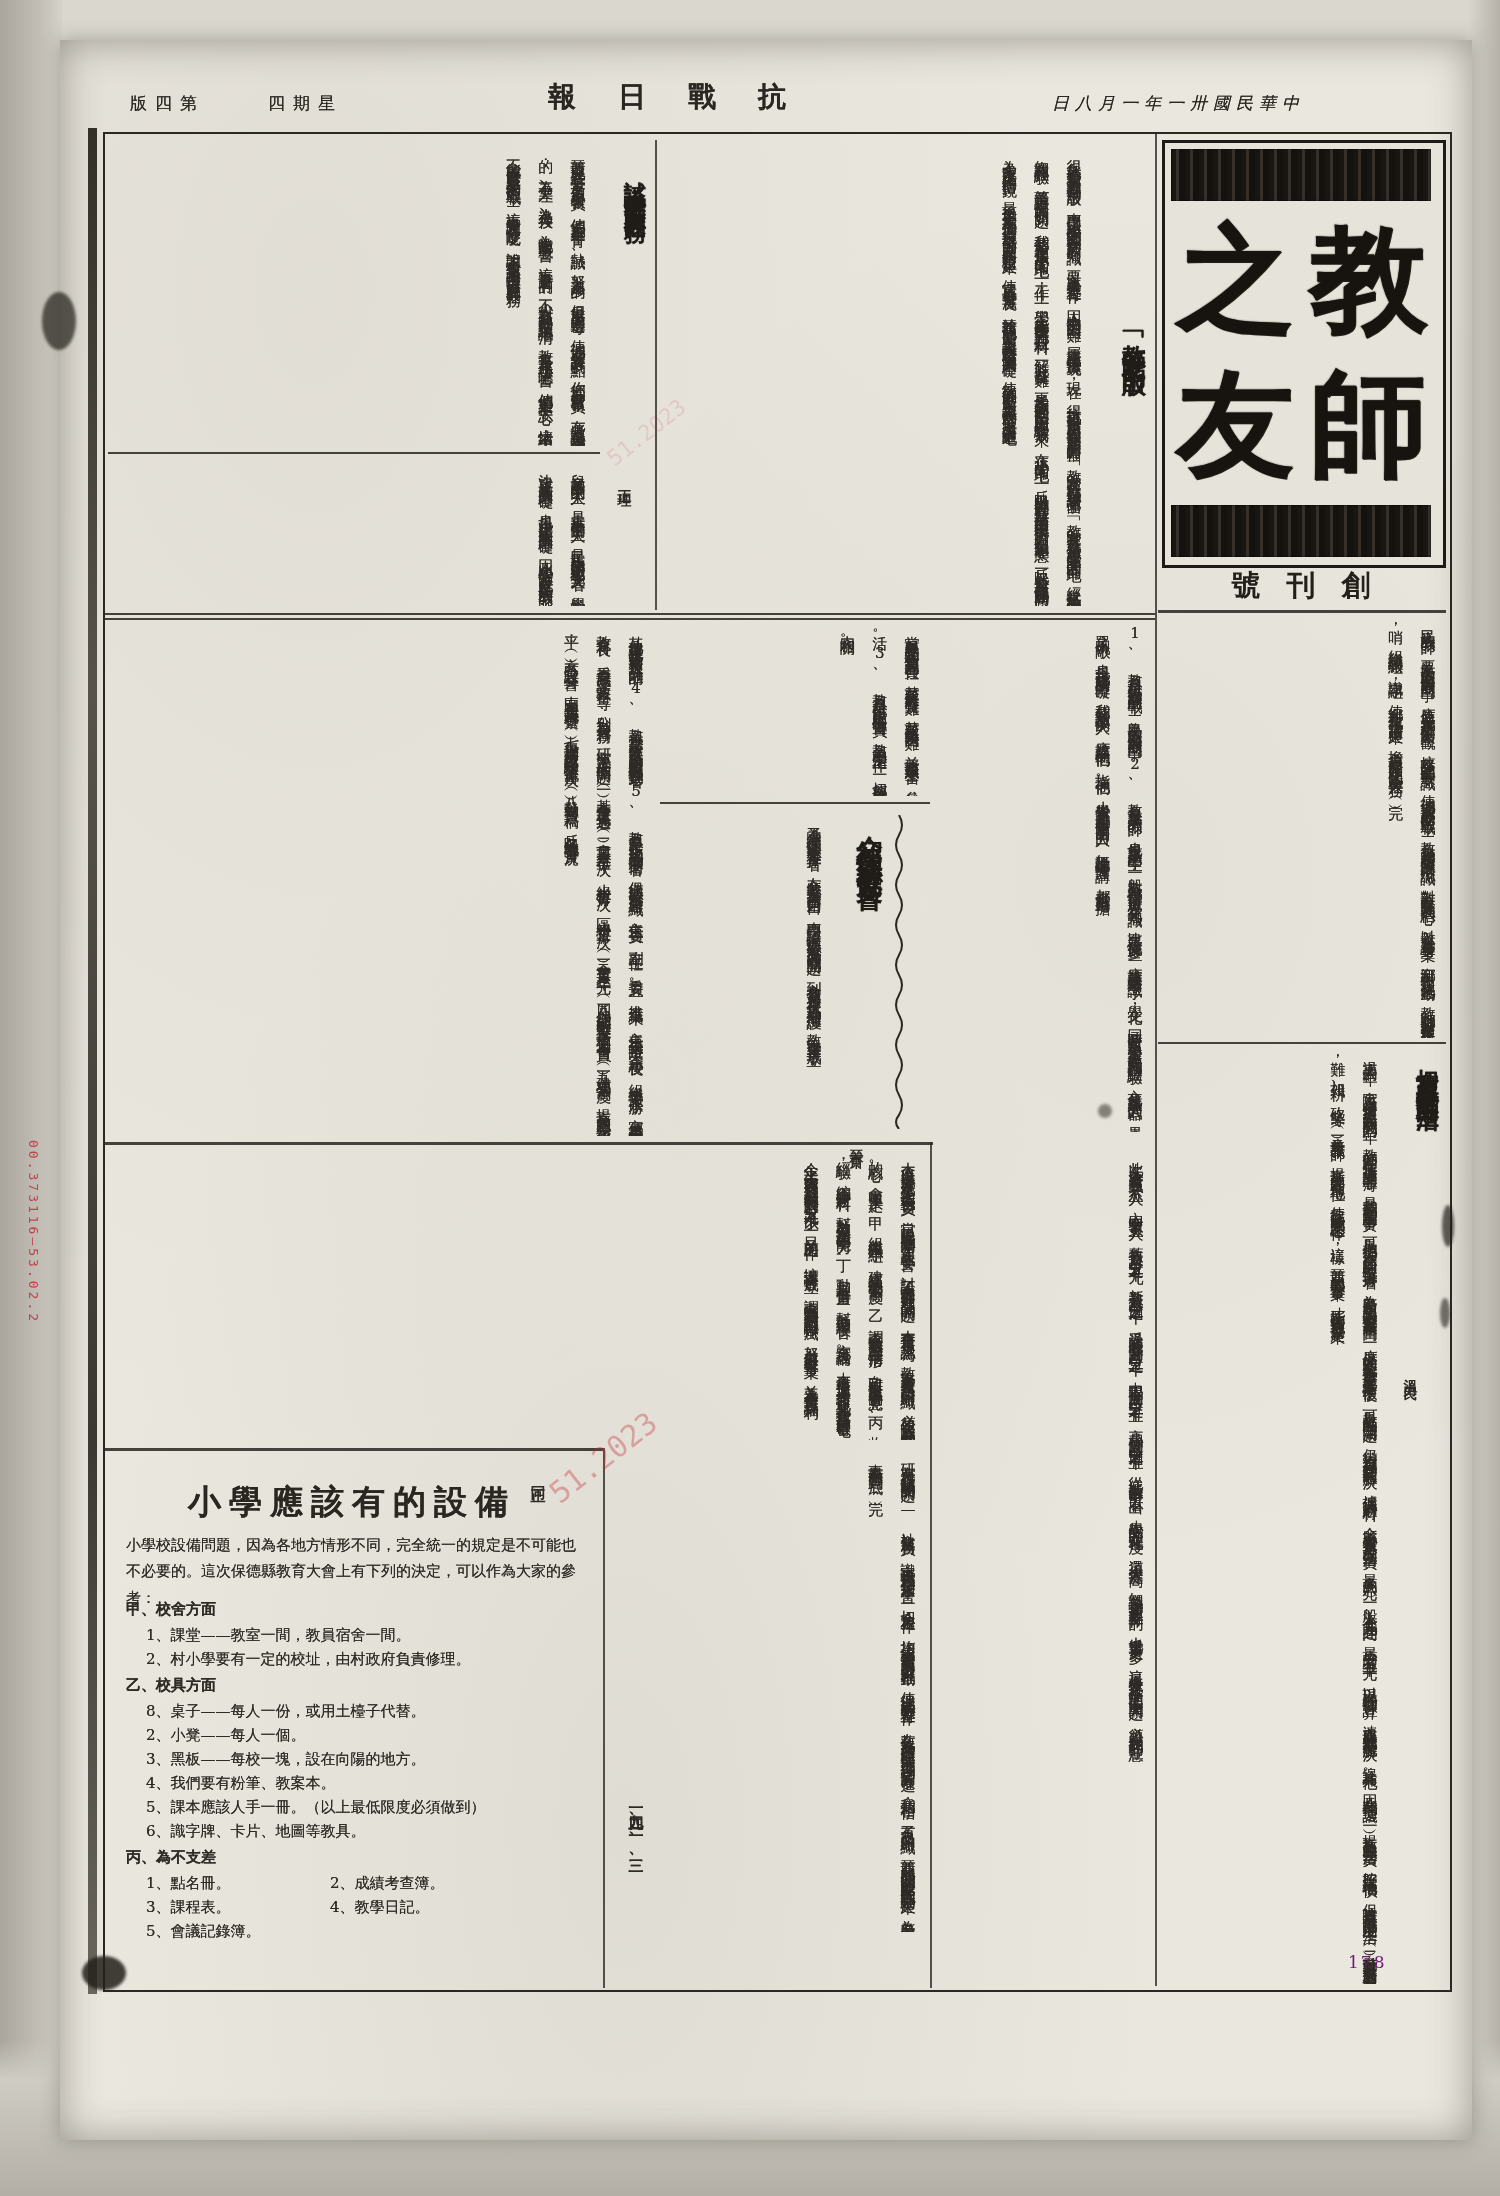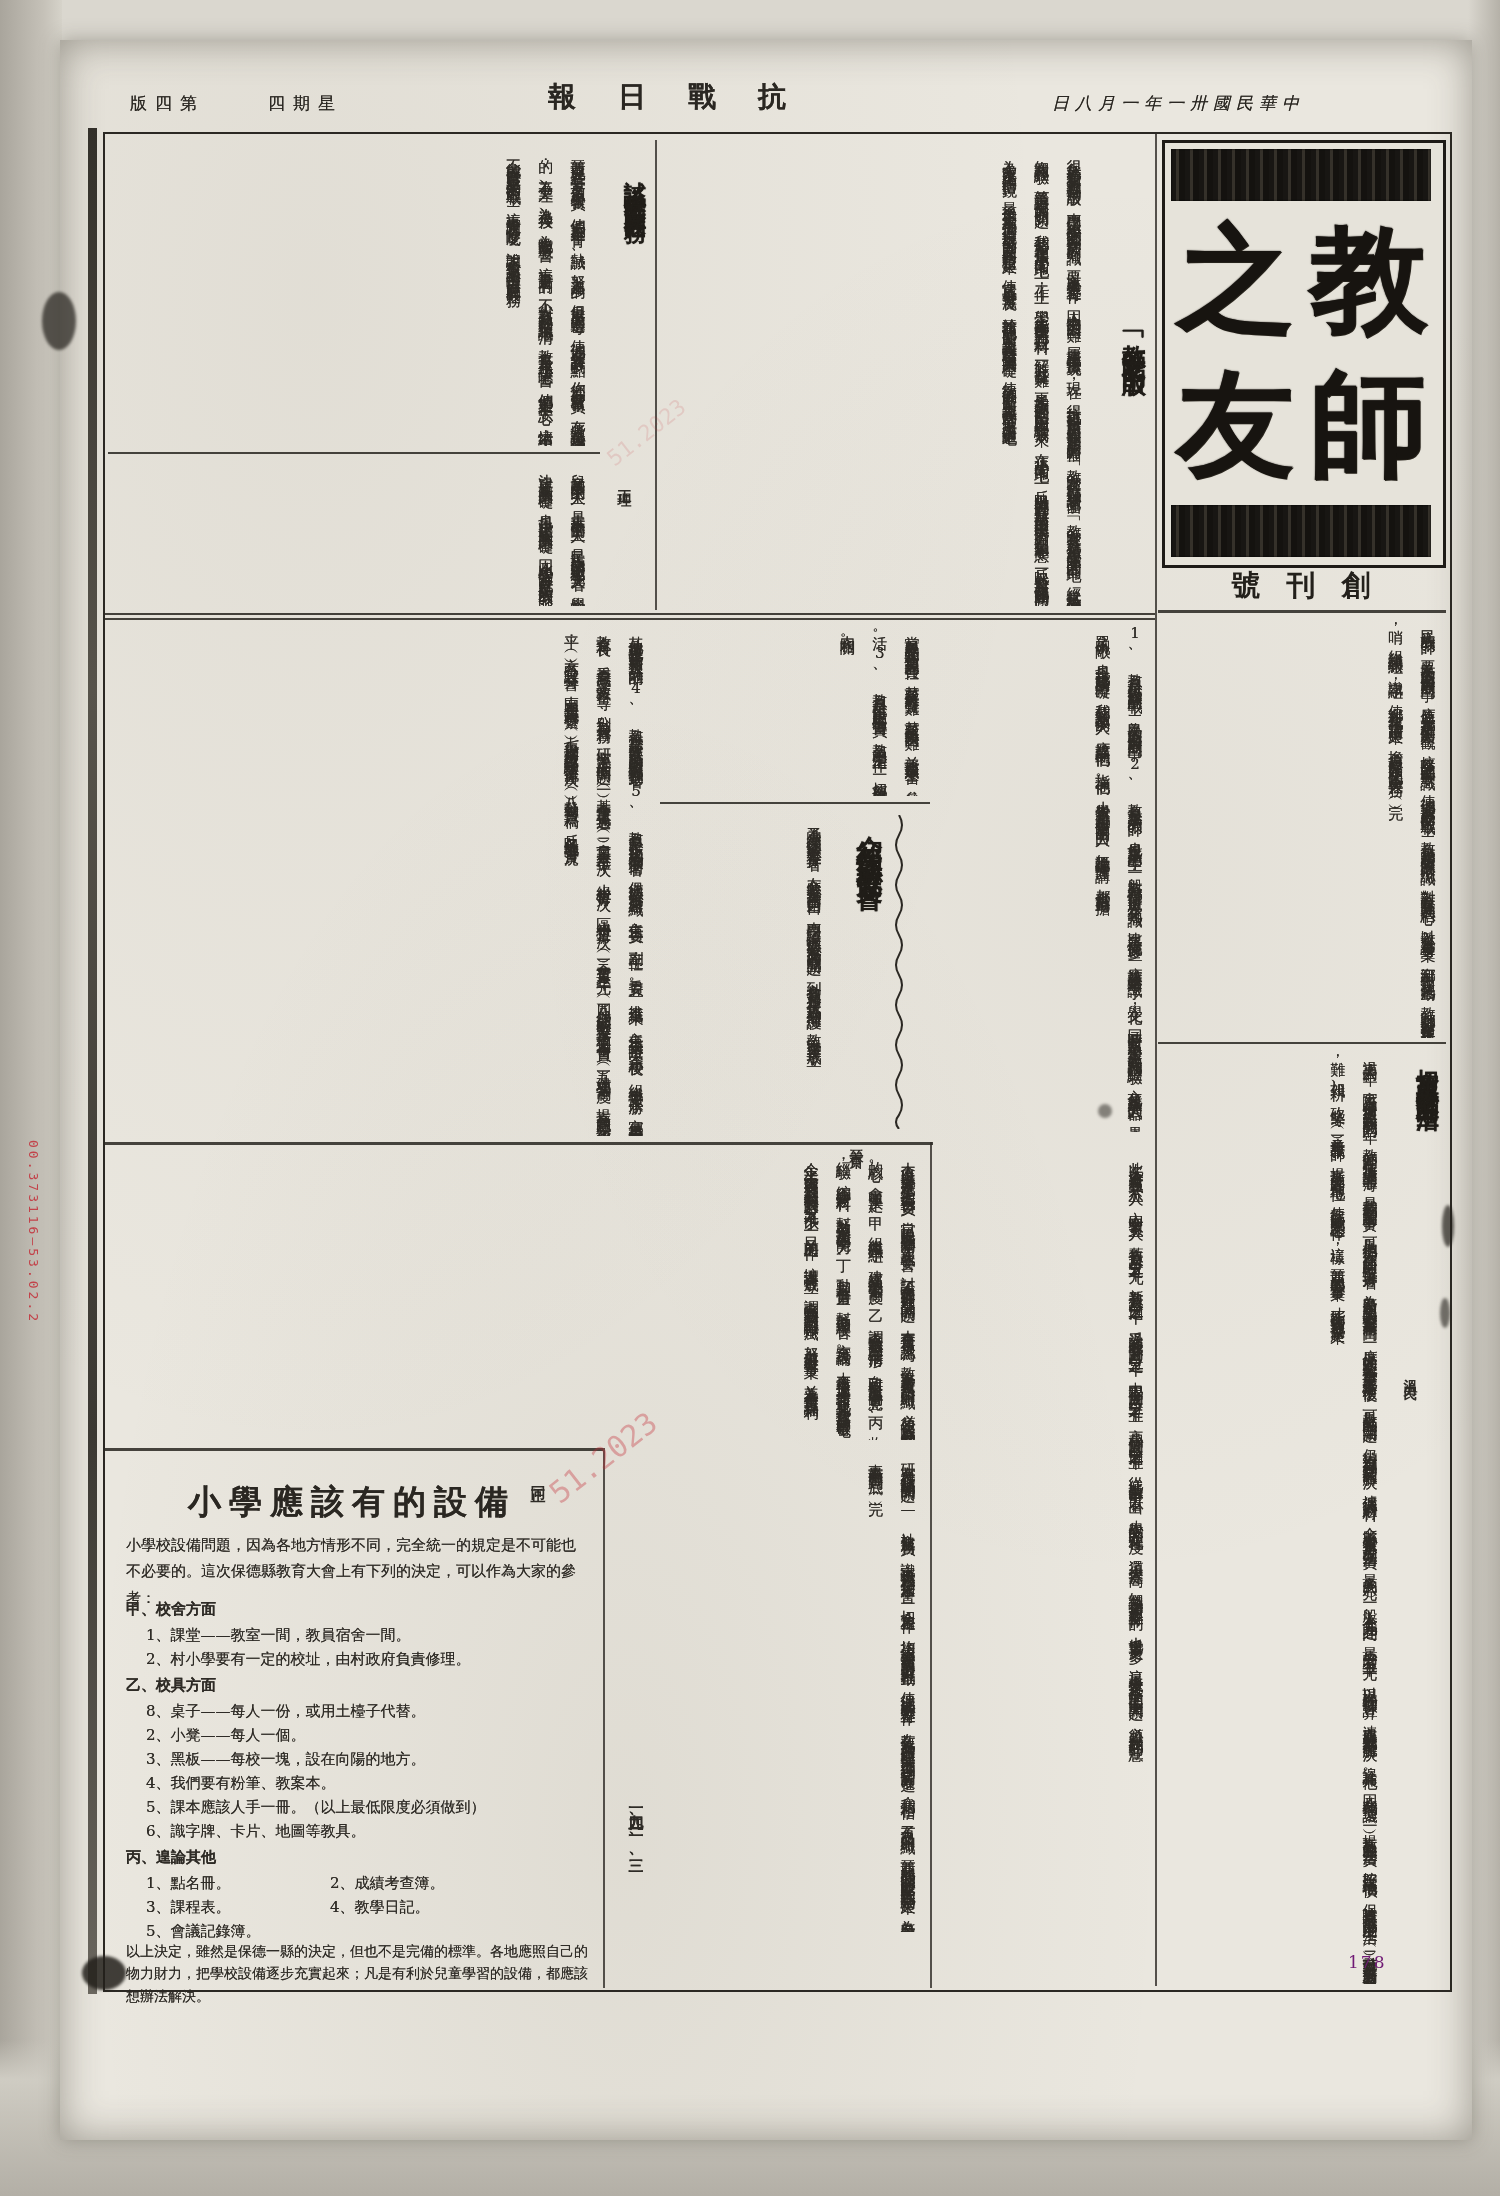--- a/index.html
+++ b/index.html
@@ -139,27 +139,26 @@
   <div class="hline sec-label" style="left:126px;top:1596px;">甲、校舍方面</div>
   <div class="hline eq-item" style="left:146px;top:1622px;">1、課堂——教室一間，教員宿舍一間。</div>
   <div class="hline eq-item" style="left:146px;top:1646px;">2、村小學要有一定的校址，由村政府負責修理。</div>
   <div class="hline sec-label" style="left:126px;top:1672px;">乙、校具方面</div>
   <div class="hline eq-item" style="left:146px;top:1698px;">8、桌子——每人一份，或用土檯子代替。</div>
   <div class="hline eq-item" style="left:146px;top:1722px;">2、小凳——每人一個。</div>
   <div class="hline eq-item" style="left:146px;top:1746px;">3、黑板——每校一塊，設在向陽的地方。</div>
   <div class="hline eq-item" style="left:146px;top:1770px;">4、我們要有粉筆、教案本。</div>
   <div class="hline eq-item" style="left:146px;top:1794px;">5、課本應該人手一冊。（以上最低限度必須做到）</div>
   <div class="hline eq-item" style="left:146px;top:1818px;">6、識字牌、卡片、地圖等教具。</div>
-  <div class="hline sec-label" style="left:126px;top:1844px;">丙、遑論其他</div>
+  <div class="hline sec-label" style="left:126px;top:1844px;">丙、為不支差</div>
   <div class="hline eq-item" style="left:146px;top:1870px;">1、點名冊。</div>
   <div class="hline eq-item" style="left:330px;top:1870px;">2、成績考查簿。</div>
   <div class="hline eq-item" style="left:146px;top:1894px;">3、課程表。</div>
   <div class="hline eq-item" style="left:330px;top:1894px;">4、教學日記。</div>
   <div class="hline eq-item" style="left:146px;top:1918px;">5、會議記錄簿。</div>
-  <div class="hline" style="left:126px;top:1940px;width:462px;font-size:14px;line-height:1.6;">以上決定，雖然是保德一縣的決定，但也不是完備的標準。各地應照自己的物力財力，把學校設備逐步充實起來；凡是有利於兒童學習的設備，都應該想辦法解決。</div>
 
   <div class="hrule" style="left:1158px;top:1042px;width:288px;height:2px;"></div>
   <div class="vhead" style="left:1390px;top:1050px;width:54px;height:300px;font-size:23px;letter-spacing:4px;">切實改善小學教師的生活</div>
   <div class="vauthor" style="left:1402px;top:1368px;height:70px;">溫力民</div>
   <div class="vtext" style="left:1162px;top:1050px;width:224px;height:934px;">過去的一年，實際上卻是通過了艱難和戰鬥的一年。教師們在生活待遇上的菲薄，是我們都知道的事實，可是他們仍然在自己的崗位上苦撐着，為新民主主義的教育事業而奮鬥。一度停頓的文化教育事業現在逐漸恢復了，可是教師的生活問題，仍舊沒有得到切實的解決。據保德的材料：全縣小學教員每月的生活費，最多的八〇元，一般人在七九元之間，最少的只有五十二元；以現在的物價計算，連衣服鞋襪都不能解決，遑論其他。因此我們提議：（一）提高教員的生活費，按照當地物價，保障教員最低限度的生活；（二）發動羣眾幫助教員解決實際困難，如代耕、砍柴等；（三）尊重教師，提高教師的社會地位，使教師能夠安心工作。這樣，晉西北的教育事業，才能夠切實地發展起來。</div>
 
   <div id="pagenum">178</div>
 
   <div class="red" style="left:26px;top:1140px;writing-mode:vertical-rl;font-size:13px;letter-spacing:3px;">00.373116—53.02.2</div>
   <div class="red" style="left:540px;top:1440px;font-size:30px;transform:rotate(-38deg);opacity:.42;">51.2023</div>

